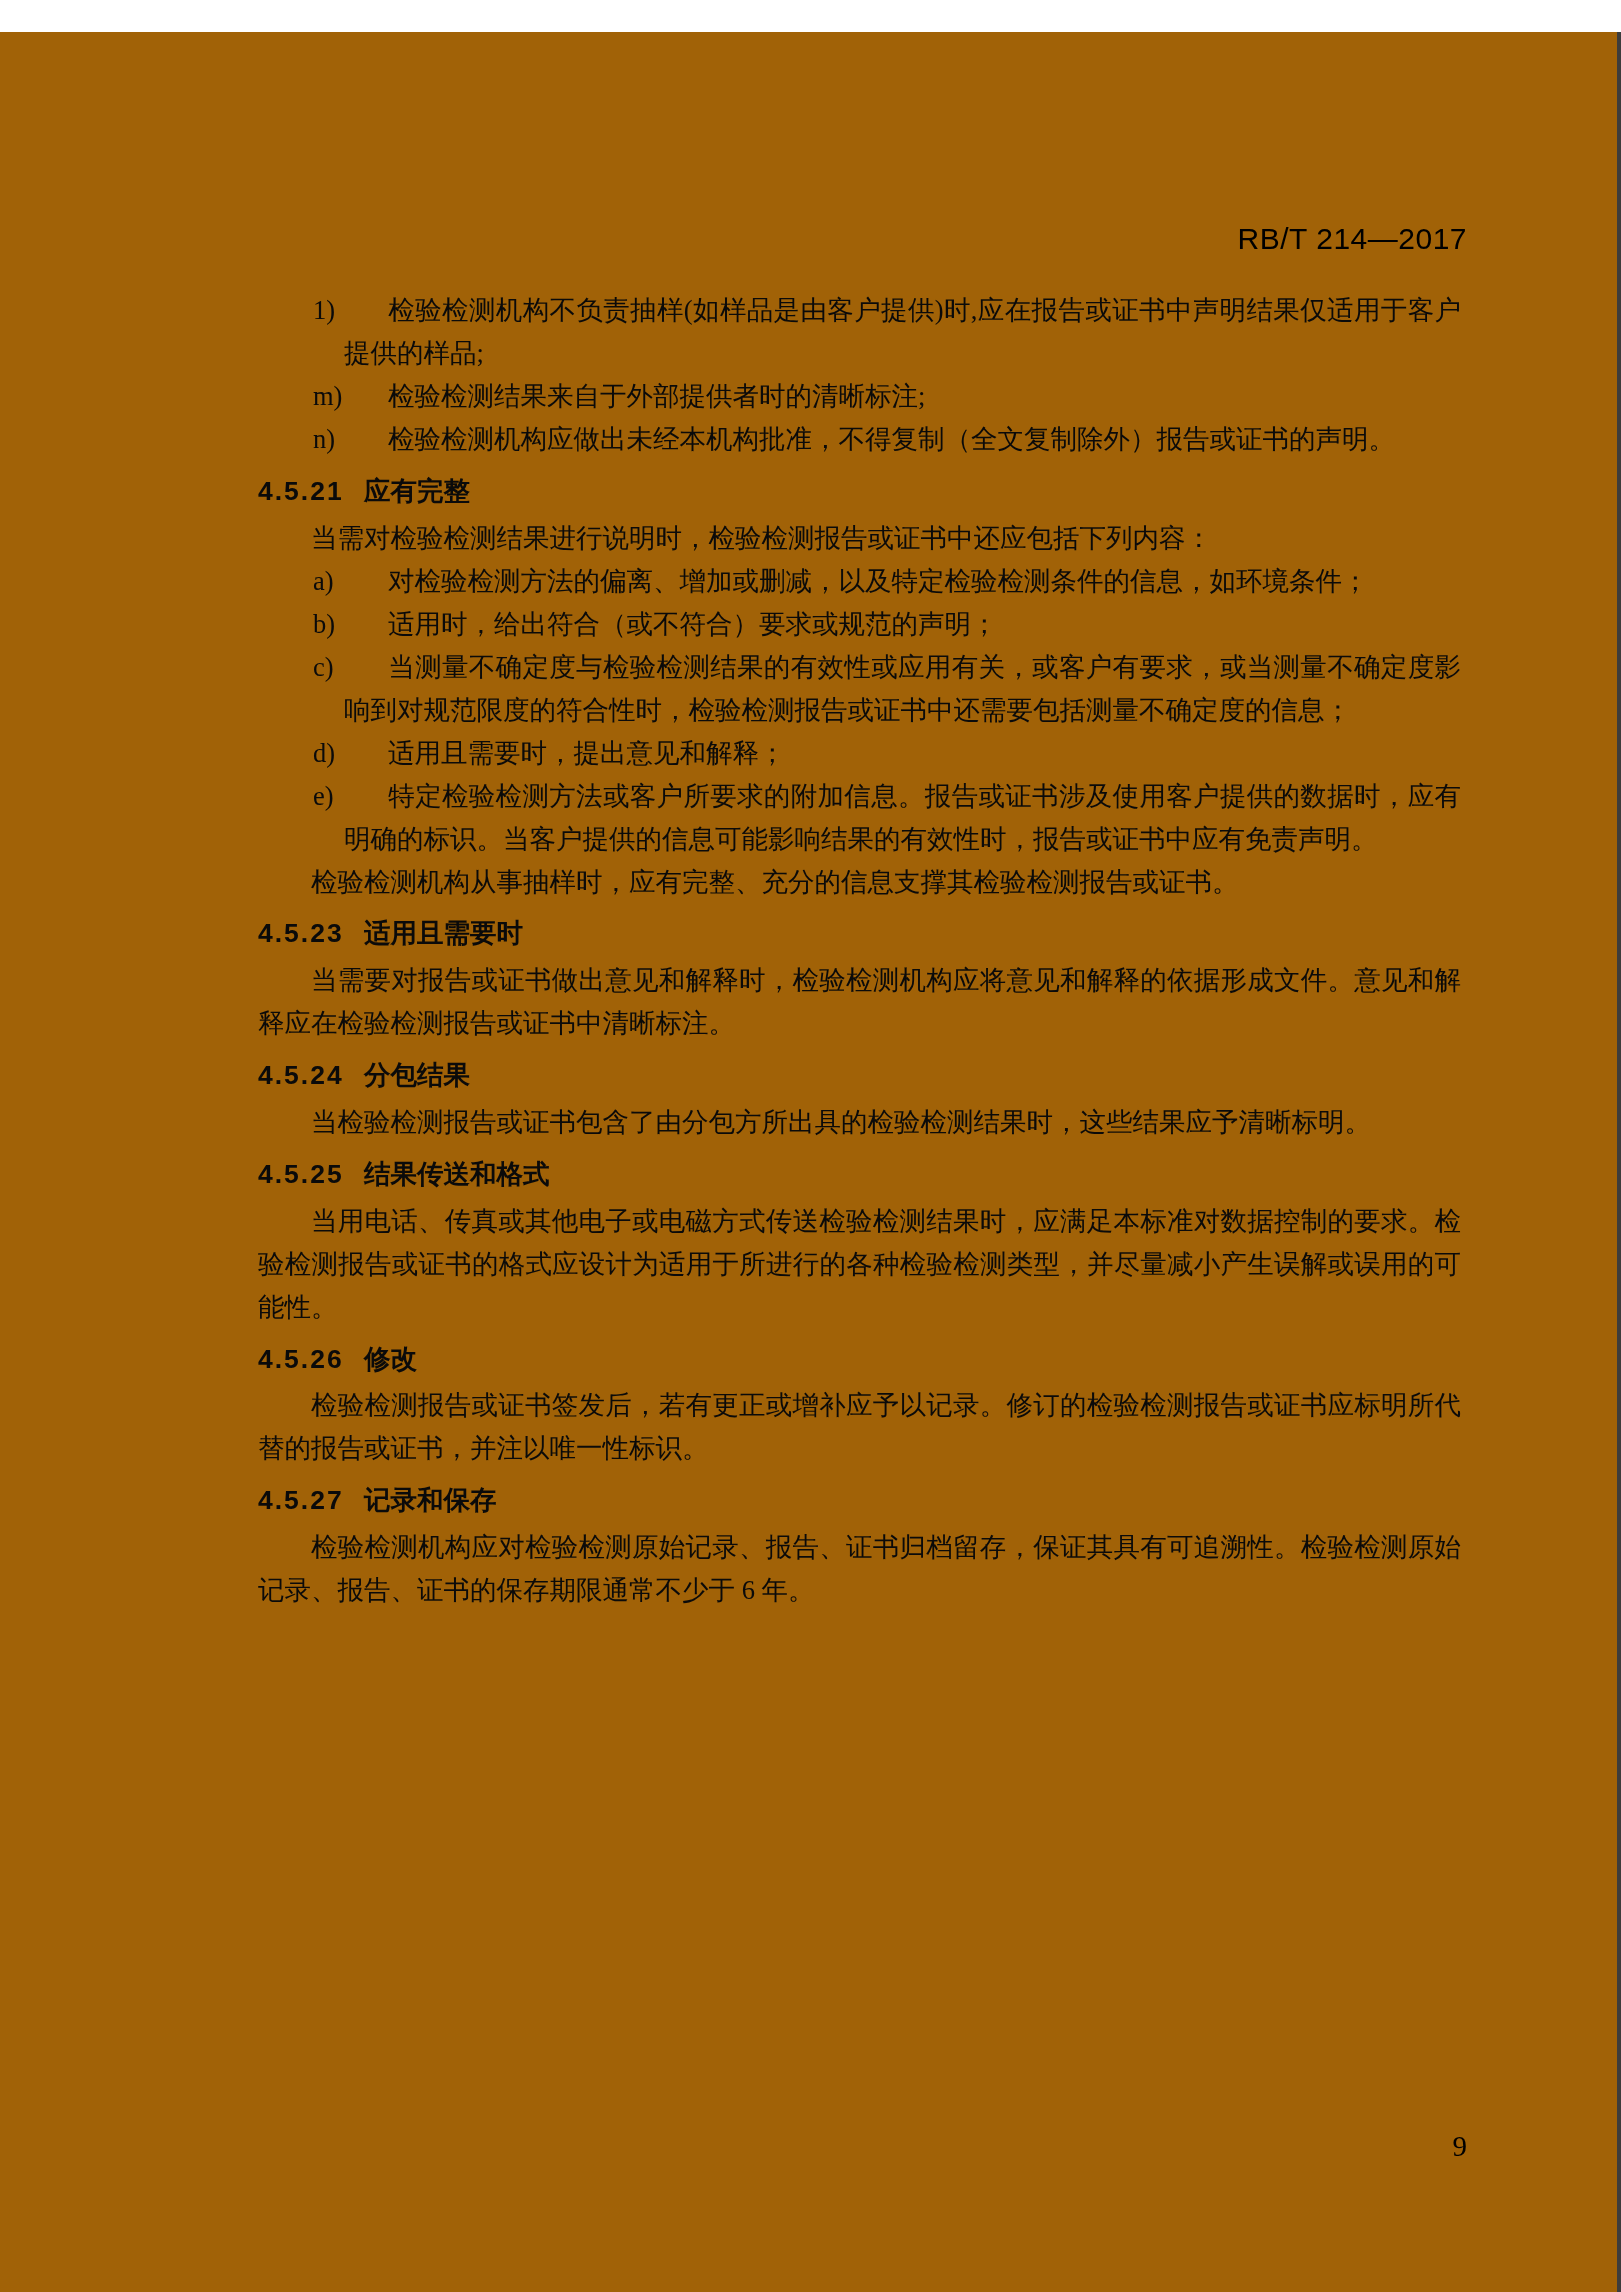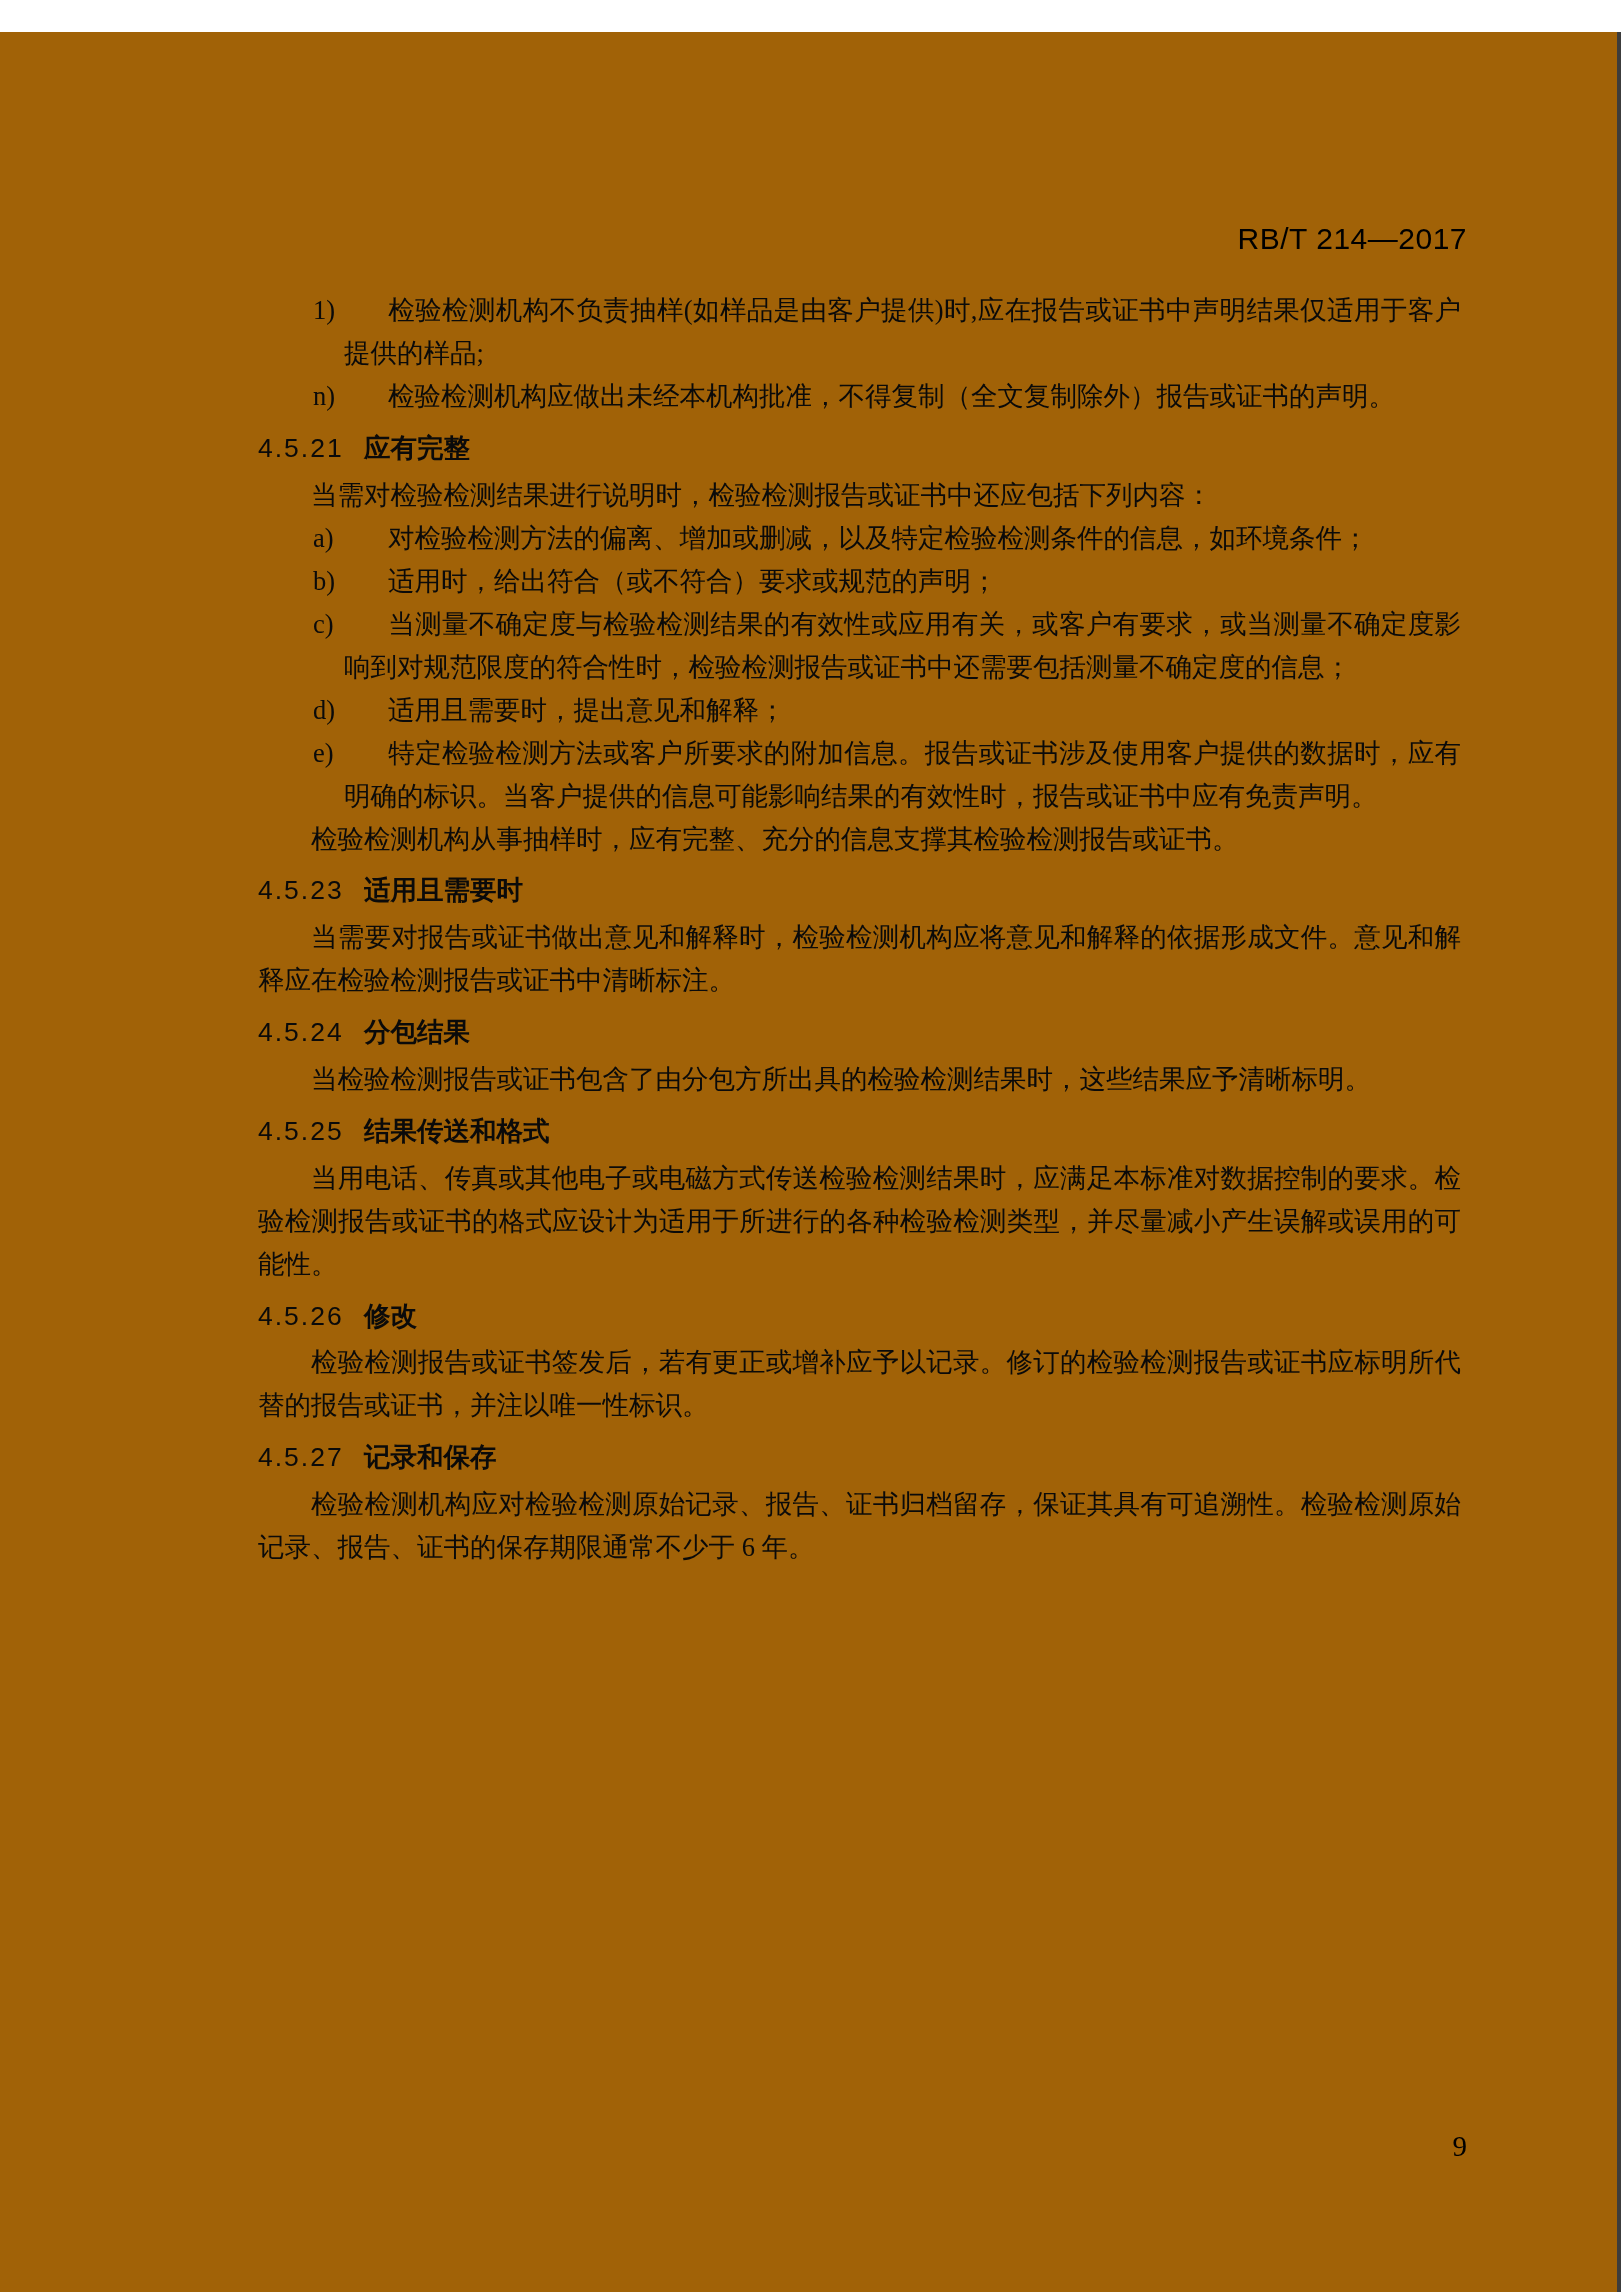--- a/index.html
+++ b/index.html
@@ -51,21 +51,21 @@
     margin: 8.8px 0 3.9px 0;
     font-family: "Liberation Sans", "DejaVu Sans", sans-serif;
     font-weight: bold;
     line-height: 43px;
     text-align: left;
   }
   .h-num {
     display: inline-block;
     min-width: 106px;
     letter-spacing: 2px;
-    font-weight: 400;
+    font-weight: 700;
   }
   .h-title {
     font-weight: bold;
   }
   .para {
     margin: 0;
     text-indent: 53px;
   }
   .page-number {
     position: absolute;
@@ -88,20 +88,21 @@
 <body>
 
 <div class="page">
 
   <div class="doc-header">RB/T 214—2017</div>
 
   <div class="content">
 
     <div class="li"><span class="li-label">1)</span><span class="li-text">检验检测机构不负责抽样(如样品是由客户提供)时,应在报告或证书中声明结果仅适用于客户提供的样品;</span></div>
 
+    <div class="li"><span class="li-label">m)</span><span class="li-text">检验检测结果来自于外部提供者时的清晰标注;</span></div>
 
     <div class="li"><span class="li-label">n)</span><span class="li-text">检验检测机构应做出未经本机构批准，不得复制（全文复制除外）报告或证书的声明。</span></div>
 
     <div class="heading"><span class="h-num">4.5.21</span><span class="h-title">应有完整</span></div>
 
     <p class="para">当需对检验检测结果进行说明时，检验检测报告或证书中还应包括下列内容：</p>
 
     <div class="li"><span class="li-label">a)</span><span class="li-text">对检验检测方法的偏离、增加或删减，以及特定检验检测条件的信息，如环境条件；</span></div>
 
     <div class="li"><span class="li-label">b)</span><span class="li-text">适用时，给出符合（或不符合）要求或规范的声明；</span></div>

